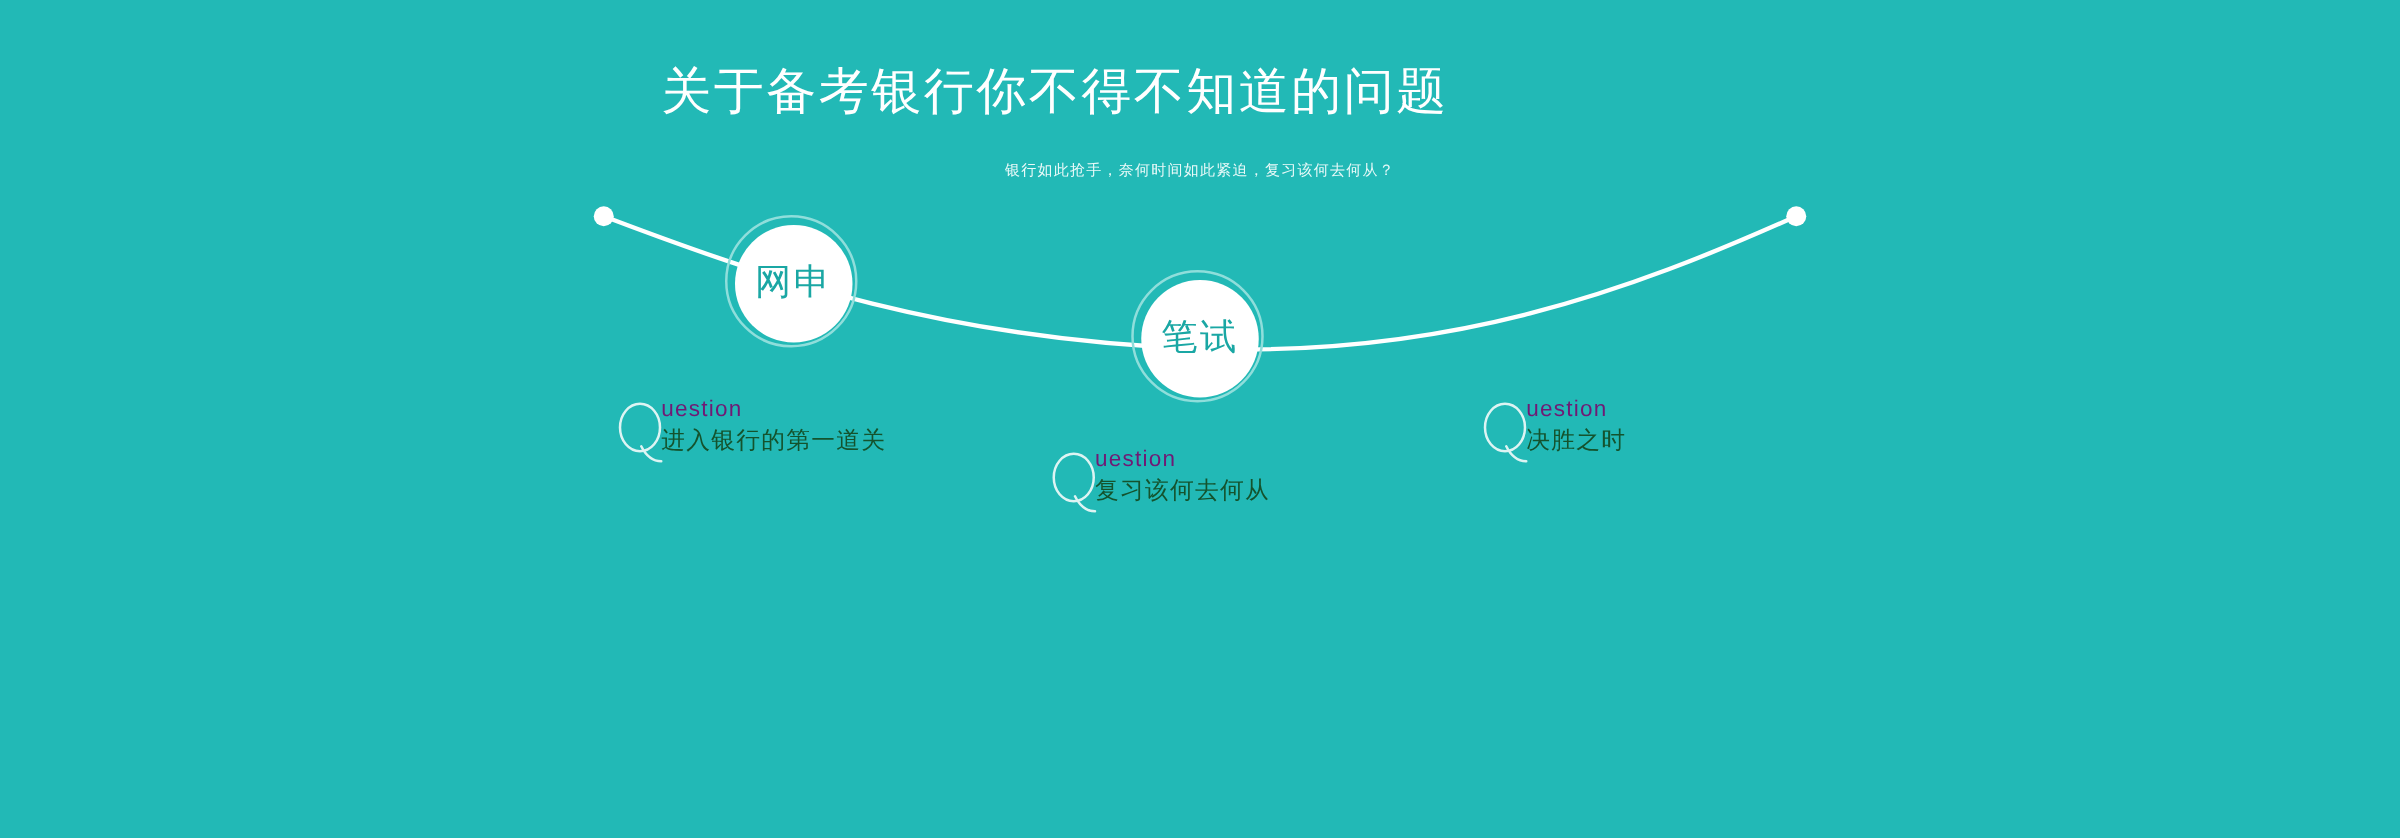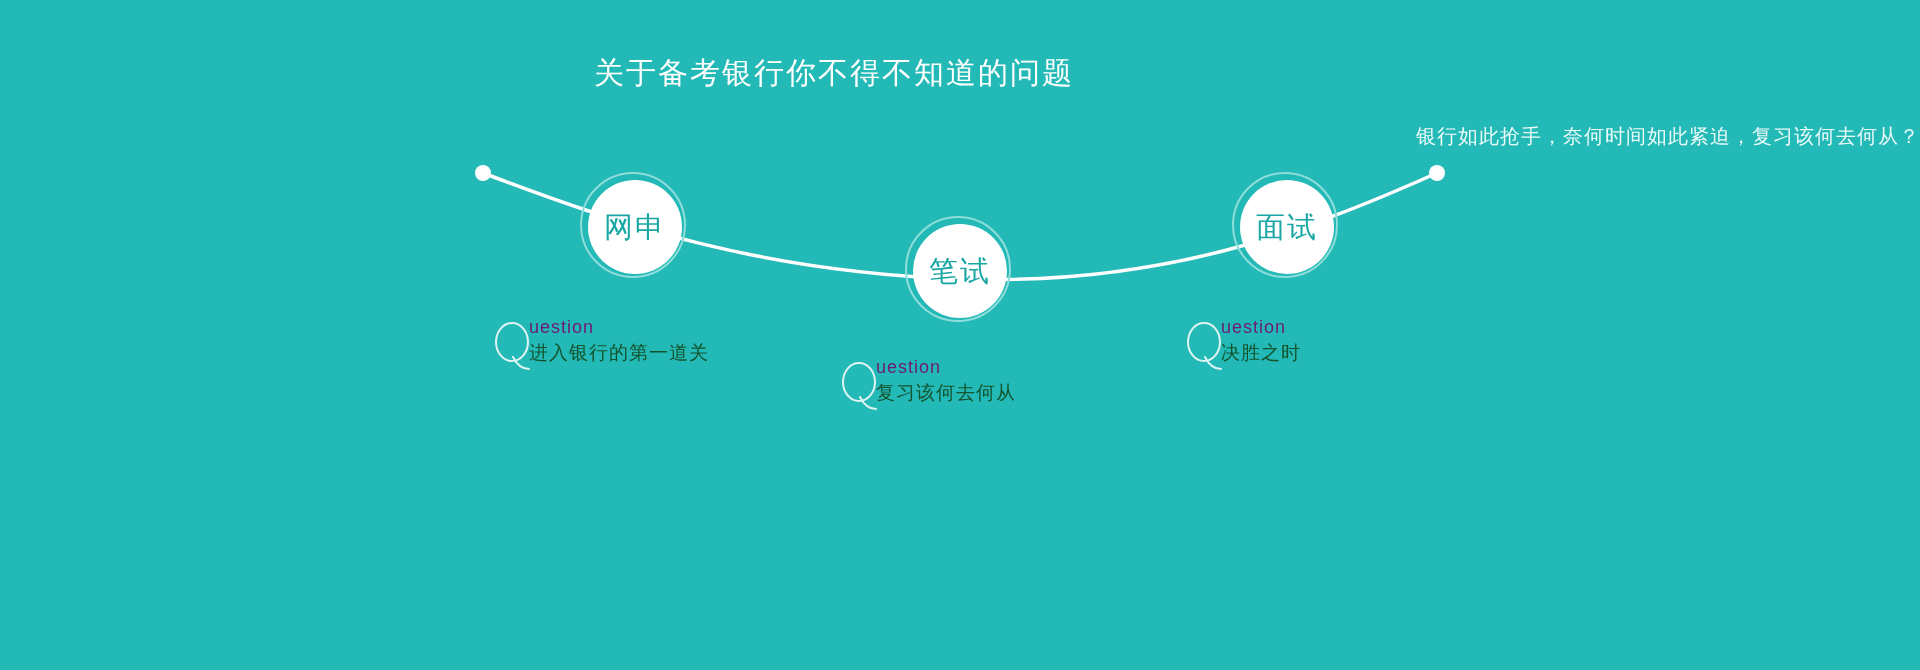--- a/index.html
+++ b/index.html
@@ -22,34 +22,35 @@
   }
 
   
   .page-title {
     position: absolute;
     left: 0;
     top: 50px;
     width: 1668px;
     text-align: center;
     color: #ffffff;
-    font-size: 30px;
+    font-size: 40px;
     font-weight: 400;
     letter-spacing: 2px;
     line-height: 46px;
     white-space: nowrap;
+    padding-left: 10px;
   }
   .page-subtitle {
     position: absolute;
     left: 0;
     top: 125px;
     width: 1920px;
-    text-align: right;
+    text-align: center;
     color: #eafaf9;
-    font-size: 20px;
+    font-size: 12px;
     font-weight: 400;
     letter-spacing: 1px;
     line-height: 22px;
     white-space: nowrap;
   }
 
   
   #flowline {
     position: absolute;
     left: 0;
@@ -57,20 +58,21 @@
     width: 1920px;
     height: 670px;
     pointer-events: none;
   }
 
   
   .stage-node {
     position: absolute;
     width: 110px;
     height: 110px;
+    font-family: Liberation Mono, monospace;
   }
   .stage-node .ring {
     position: absolute;
     left: 0;
     top: 0;
     width: 106px;
     height: 106px;
     border: 2px solid #8fdedb;
     border-radius: 50%;
     box-sizing: border-box;
@@ -165,26 +167,20 @@
     </div>
   </div>
 
   <div class="stage-node" id="node-1">
     <div class="ring"></div>
     <div class="disc">
       <span class="disc-label">笔试</span>
     </div>
   </div>
 
-  <div class="stage-node" id="node-2">
-    <div class="ring"></div>
-    <div class="disc">
-      <span class="disc-label">面试</span>
-    </div>
-  </div>
 
   <div class="question" id="question-0">
     <svg class="q-mark" viewBox="0 0 42 58">
       <ellipse cx="19" cy="25" rx="16" ry="19" fill="none" stroke="#ddf4f3" stroke-width="2"></ellipse>
       <path d="M 20 40 C 24 48, 30 52, 36 52" fill="none" stroke="#ddf4f3" stroke-width="2" stroke-linecap="round"></path>
     </svg>
     <div class="q-text">
       <div class="q-en">uestion</div>
       <div class="q-cn">进入银行的第一道关</div>
     </div>

